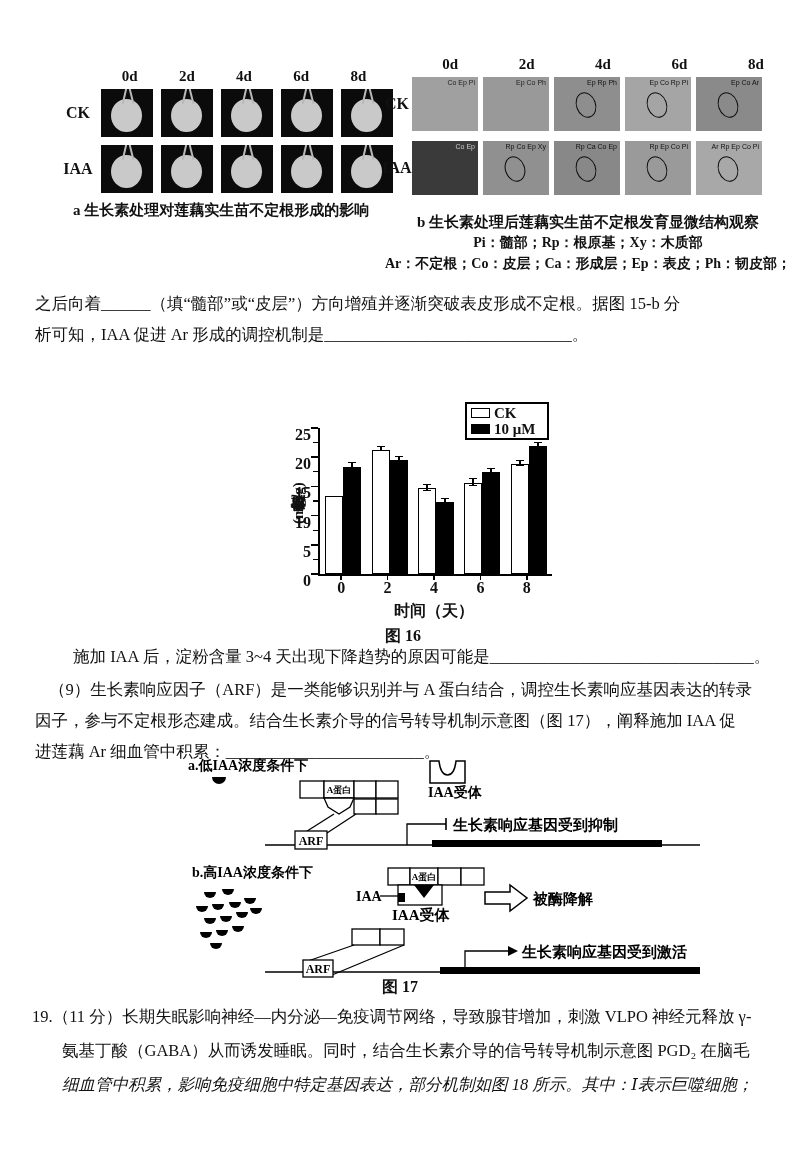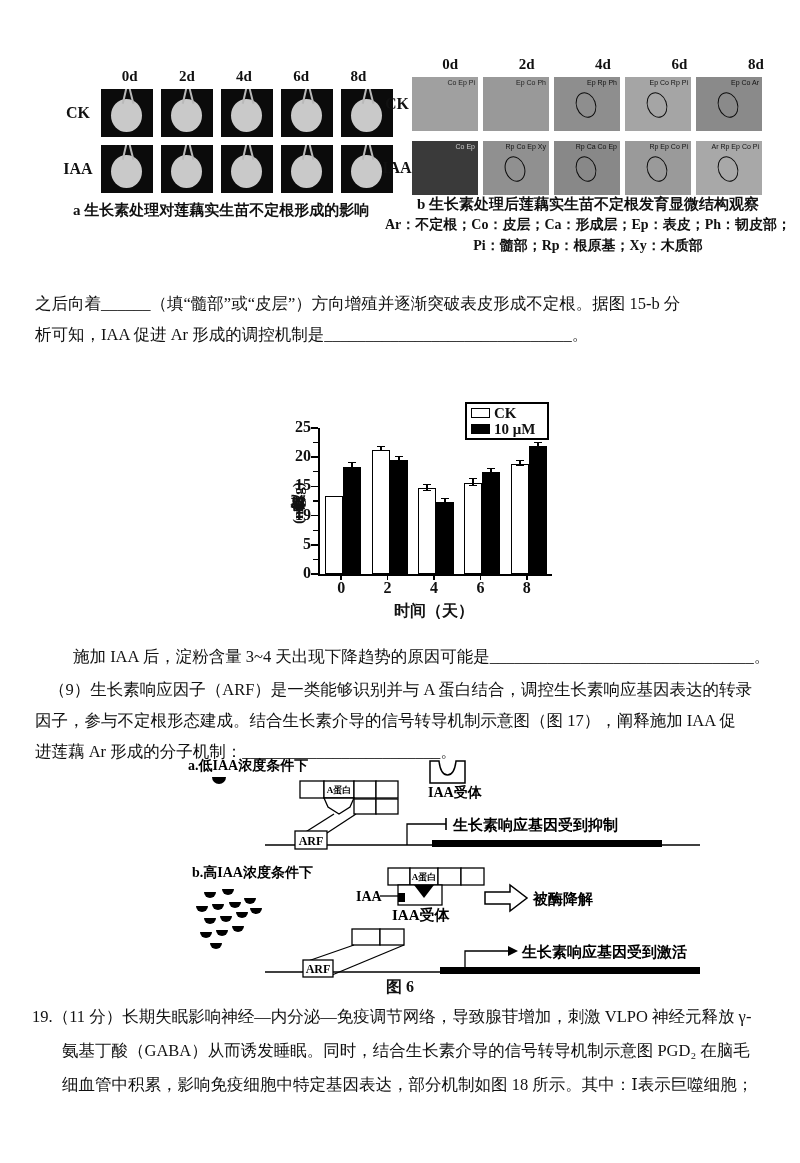--- a/index.html
+++ b/index.html
@@ -26,21 +26,21 @@
   
   .textline{font-size:16.5px;line-height:31px;white-space:nowrap;}
   .ind{text-indent:14px;}
 
   
   #chart{position:absolute;left:243px;top:398px;width:320px;height:250px;font-family:"Liberation Serif",serif;}
   #plot{position:absolute;left:75px;top:30px;width:232px;height:146px;border-left:2px solid #000;border-bottom:2px solid #000;}
   .bar{position:absolute;bottom:0;border:1.5px solid #000;box-sizing:border-box;}
   .err{position:absolute;border-top:1.5px solid #000;border-bottom:1.5px solid #000;
        background:linear-gradient(to right,transparent calc(50% - .75px),#000 calc(50% - .75px),#000 calc(50% + .75px),transparent calc(50% + .75px));}
-  .ytick-label{position:absolute;left:38px;width:30px;text-align:right;font-size:16px;font-weight:bold;}
+  .ytick-label{position:absolute;left:38px;width:30px;text-align:right;font-size:16px;font-weight:bold;margin-top:8px;}
   .tickmark{position:absolute;background:#000;}
   .xtick-label{position:absolute;top:181px;width:24px;text-align:center;font-size:16px;font-weight:bold;}
   #legendbox{position:absolute;left:222px;top:4px;width:72px;border:2px solid #000;padding:1px 4px;background:#fff;}
   .lg-row{display:flex;align-items:center;gap:4px;font-size:15px;font-weight:bold;line-height:16px;}
   .lg-swatch{width:17px;height:8px;border:1.2px solid #000;flex:0 0 auto;}
   #ylab{position:absolute;left:46px;top:30px;height:150px;writing-mode:vertical-rl;transform:rotate(180deg);
         text-align:center;font-size:15px;font-weight:bold;}
   #xlab{position:absolute;left:75px;top:203px;width:232px;text-align:center;font-size:16px;font-weight:bold;}
   #fig16cap{position:absolute;left:0;top:228px;width:320px;text-align:center;font-weight:bold;font-size:16px;}
 
@@ -174,23 +174,23 @@
           <div class="micro" style="width: 66px; height: 54px; background: rgb(154, 154, 154);">
             <div class="mlab" style="color: rgb(17, 17, 17);">Rp Ep Co Pi</div>
             <div class="ring"></div>
           </div>
           <div class="micro" style="width: 66px; height: 54px; background: rgb(168, 168, 168);">
             <div class="mlab" style="color: rgb(17, 17, 17);">Ar Rp Ep Co Pi</div>
             <div class="ring"></div>
           </div>
         </div>
     </div>
-    <div class="pcap" style="margin-top:0;">b 生长素处理后莲藕实生苗不定根发育显微结构观察</div>
+    <div class="pcap" style="margin-top:18px;">b 生长素处理后莲藕实生苗不定根发育显微结构观察</div>
+    <div class="legend-line">Pi：髓部；Rp：根原基；Xy：木质部</div>
     <div class="legend-line">Ar：不定根；Co：皮层；Ca：形成层；Ep：表皮；Ph：韧皮部；</div>
-    <div class="legend-line">Pi：髓部；Rp：根原基；Xy：木质部</div>
   </div>
 
 
   <div class="abs" style="left:35px;top:288px;width:745px;">
     <div class="textline">之后向着______（填“髓部”或“皮层”）方向增殖并逐渐突破表皮形成不定根。据图 15-b 分</div>
     <div class="textline">析可知，IAA 促进 Ar 形成的调控机制是______________________________。</div>
   </div>
 
   <div id="chart">
     <div id="legendbox">
@@ -219,20 +219,21 @@
         <div class="bar" style="left: 144.4px; width: 18px; height: 91.104px; background: rgb(255, 255, 255);"></div>
         <div class="err" style="left: 149.4px; width: 8px; bottom: 88.184px; height: 5.84px;"></div>
         <div class="bar" style="left: 162.4px; width: 18px; height: 101.616px; background: rgb(0, 0, 0);"></div>
         <div class="err" style="left: 167.4px; width: 8px; bottom: 99.28px; height: 4.672px;"></div>
         <div class="bar" style="left: 190.8px; width: 18px; height: 109.792px; background: rgb(255, 255, 255);"></div>
         <div class="err" style="left: 195.8px; width: 8px; bottom: 108.04px; height: 3.504px;"></div>
         <div class="bar" style="left: 208.8px; width: 18px; height: 127.896px; background: rgb(0, 0, 0);"></div>
         <div class="err" style="left: 213.8px; width: 8px; bottom: 126.144px; height: 3.504px;"></div>
       </div>
     <div id="xlab">时间（天）</div>
+    <div id="fig16cap">图 16</div>
   <div class="ytick-label" style="top: 166px;">0</div>
       <div class="tickmark" style="left: 68px; top: 175.25px; width: 7px; height: 1.5px;"></div>
       <div class="ytick-label" style="top: 136.8px;">5</div>
       <div class="tickmark" style="left: 68px; top: 146.05px; width: 7px; height: 1.5px;"></div>
       <div class="ytick-label" style="top: 107.6px;">19</div>
       <div class="tickmark" style="left: 68px; top: 116.85px; width: 7px; height: 1.5px;"></div>
       <div class="ytick-label" style="top: 78.4px;">15</div>
       <div class="tickmark" style="left: 68px; top: 87.65px; width: 7px; height: 1.5px;"></div>
       <div class="ytick-label" style="top: 49.2px;">20</div>
       <div class="tickmark" style="left: 68px; top: 58.45px; width: 7px; height: 1.5px;"></div>
@@ -253,21 +254,21 @@
       <div class="tickmark" style="left: 236.65px; top: 176px; width: 1.5px; height: 6px;"></div>
       <div class="xtick-label" style="left: 271.8px;">8</div>
       <div class="tickmark" style="left: 283.05px; top: 176px; width: 1.5px; height: 6px;"></div>
     </div>
 
   <div class="abs textline" style="left:35px;top:641px;width:745px;text-indent:38px;">施加 IAA 后，淀粉含量 3~4 天出现下降趋势的原因可能是________________________________。</div>
 
   <div class="abs" style="left:35px;top:674px;width:745px;">
     <div class="textline ind">（9）生长素响应因子（ARF）是一类能够识别并与 A 蛋白结合，调控生长素响应基因表达的转录</div>
     <div class="textline">因子，参与不定根形态建成。结合生长素介导的信号转导机制示意图（图 17），阐释施加 IAA 促</div>
-    <div class="textline">进莲藕 Ar 形成的分子机制：________________________。</div>
+    <div class="textline">进莲藕 Ar 细血管中积累：________________________。</div>
   </div>
 
   <svg class="abs" style="left:180px;top:753px;" width="560" height="228" viewBox="0 0 560 228">
 
     <text x="8" y="17" font-size="14" class="svg-bold">a.低IAA浓度条件下</text>
     <path d="M32,24 a7,7 0 0 0 14,0 z" fill="#000"></path>
 
     <rect x="120" y="28" width="24" height="17" fill="#fff" stroke="#000" stroke-width="1.3"></rect>
     <rect x="144" y="28" width="30" height="17" fill="#fff" stroke="#000" stroke-width="1.3"></rect>
     <text x="159" y="40" font-size="9" text-anchor="middle" class="svg-bold">A蛋白</text>
@@ -332,21 +333,21 @@
     <line x1="85" y1="219" x2="520" y2="219" stroke="#000" stroke-width="1.5"></line>
     <rect x="123" y="207" width="30" height="17" fill="#fff" stroke="#000" stroke-width="1.3"></rect>
     <text x="138" y="220" font-size="12" text-anchor="middle" class="svg-bold">ARF</text>
     <rect x="260" y="214" width="260" height="7" fill="#000"></rect>
 
     <polyline points="285,219 285,198 328,198" fill="none" stroke="#000" stroke-width="1.3"></polyline>
     <polygon points="328,193 338,198 328,203" fill="#000"></polygon>
     <text x="342" y="204" font-size="15" class="svg-bold">生长素响应基因受到激活</text>
   </svg>
 
-  <div class="abs figcap" style="left:0;top:977px;width:800px;">图 6</div>
+  <div class="abs figcap" style="left:0;top:977px;width:800px;">图 17</div>
 
   <div class="abs" style="left:32px;top:1000px;width:748px;">
     <div class="q19line">19.（11 分）长期失眠影响神经—内分泌—免疫调节网络，导致腺苷增加，刺激 VLPO 神经元释放 γ-</div>
     <div class="q19line" style="padding-left:30px;">氨基丁酸（GABA）从而诱发睡眠。同时，结合生长素介导的信号转导机制示意图 PGD₂ 在脑毛</div>
-    <div class="q19line" style="padding-left:30px;">细血管中积累，影响免疫细胞中特定基因表达，部分机制如图 18 所示。其中：Ⅰ表示巨噬细胞；</div>
+    <div class="q19line" style="padding-left:30px;font-style:italic;">细血管中积累，影响免疫细胞中特定基因表达，部分机制如图 18 所示。其中：Ⅰ表示巨噬细胞；</div>
   </div>
 
 </div>
 
 </body></html>

